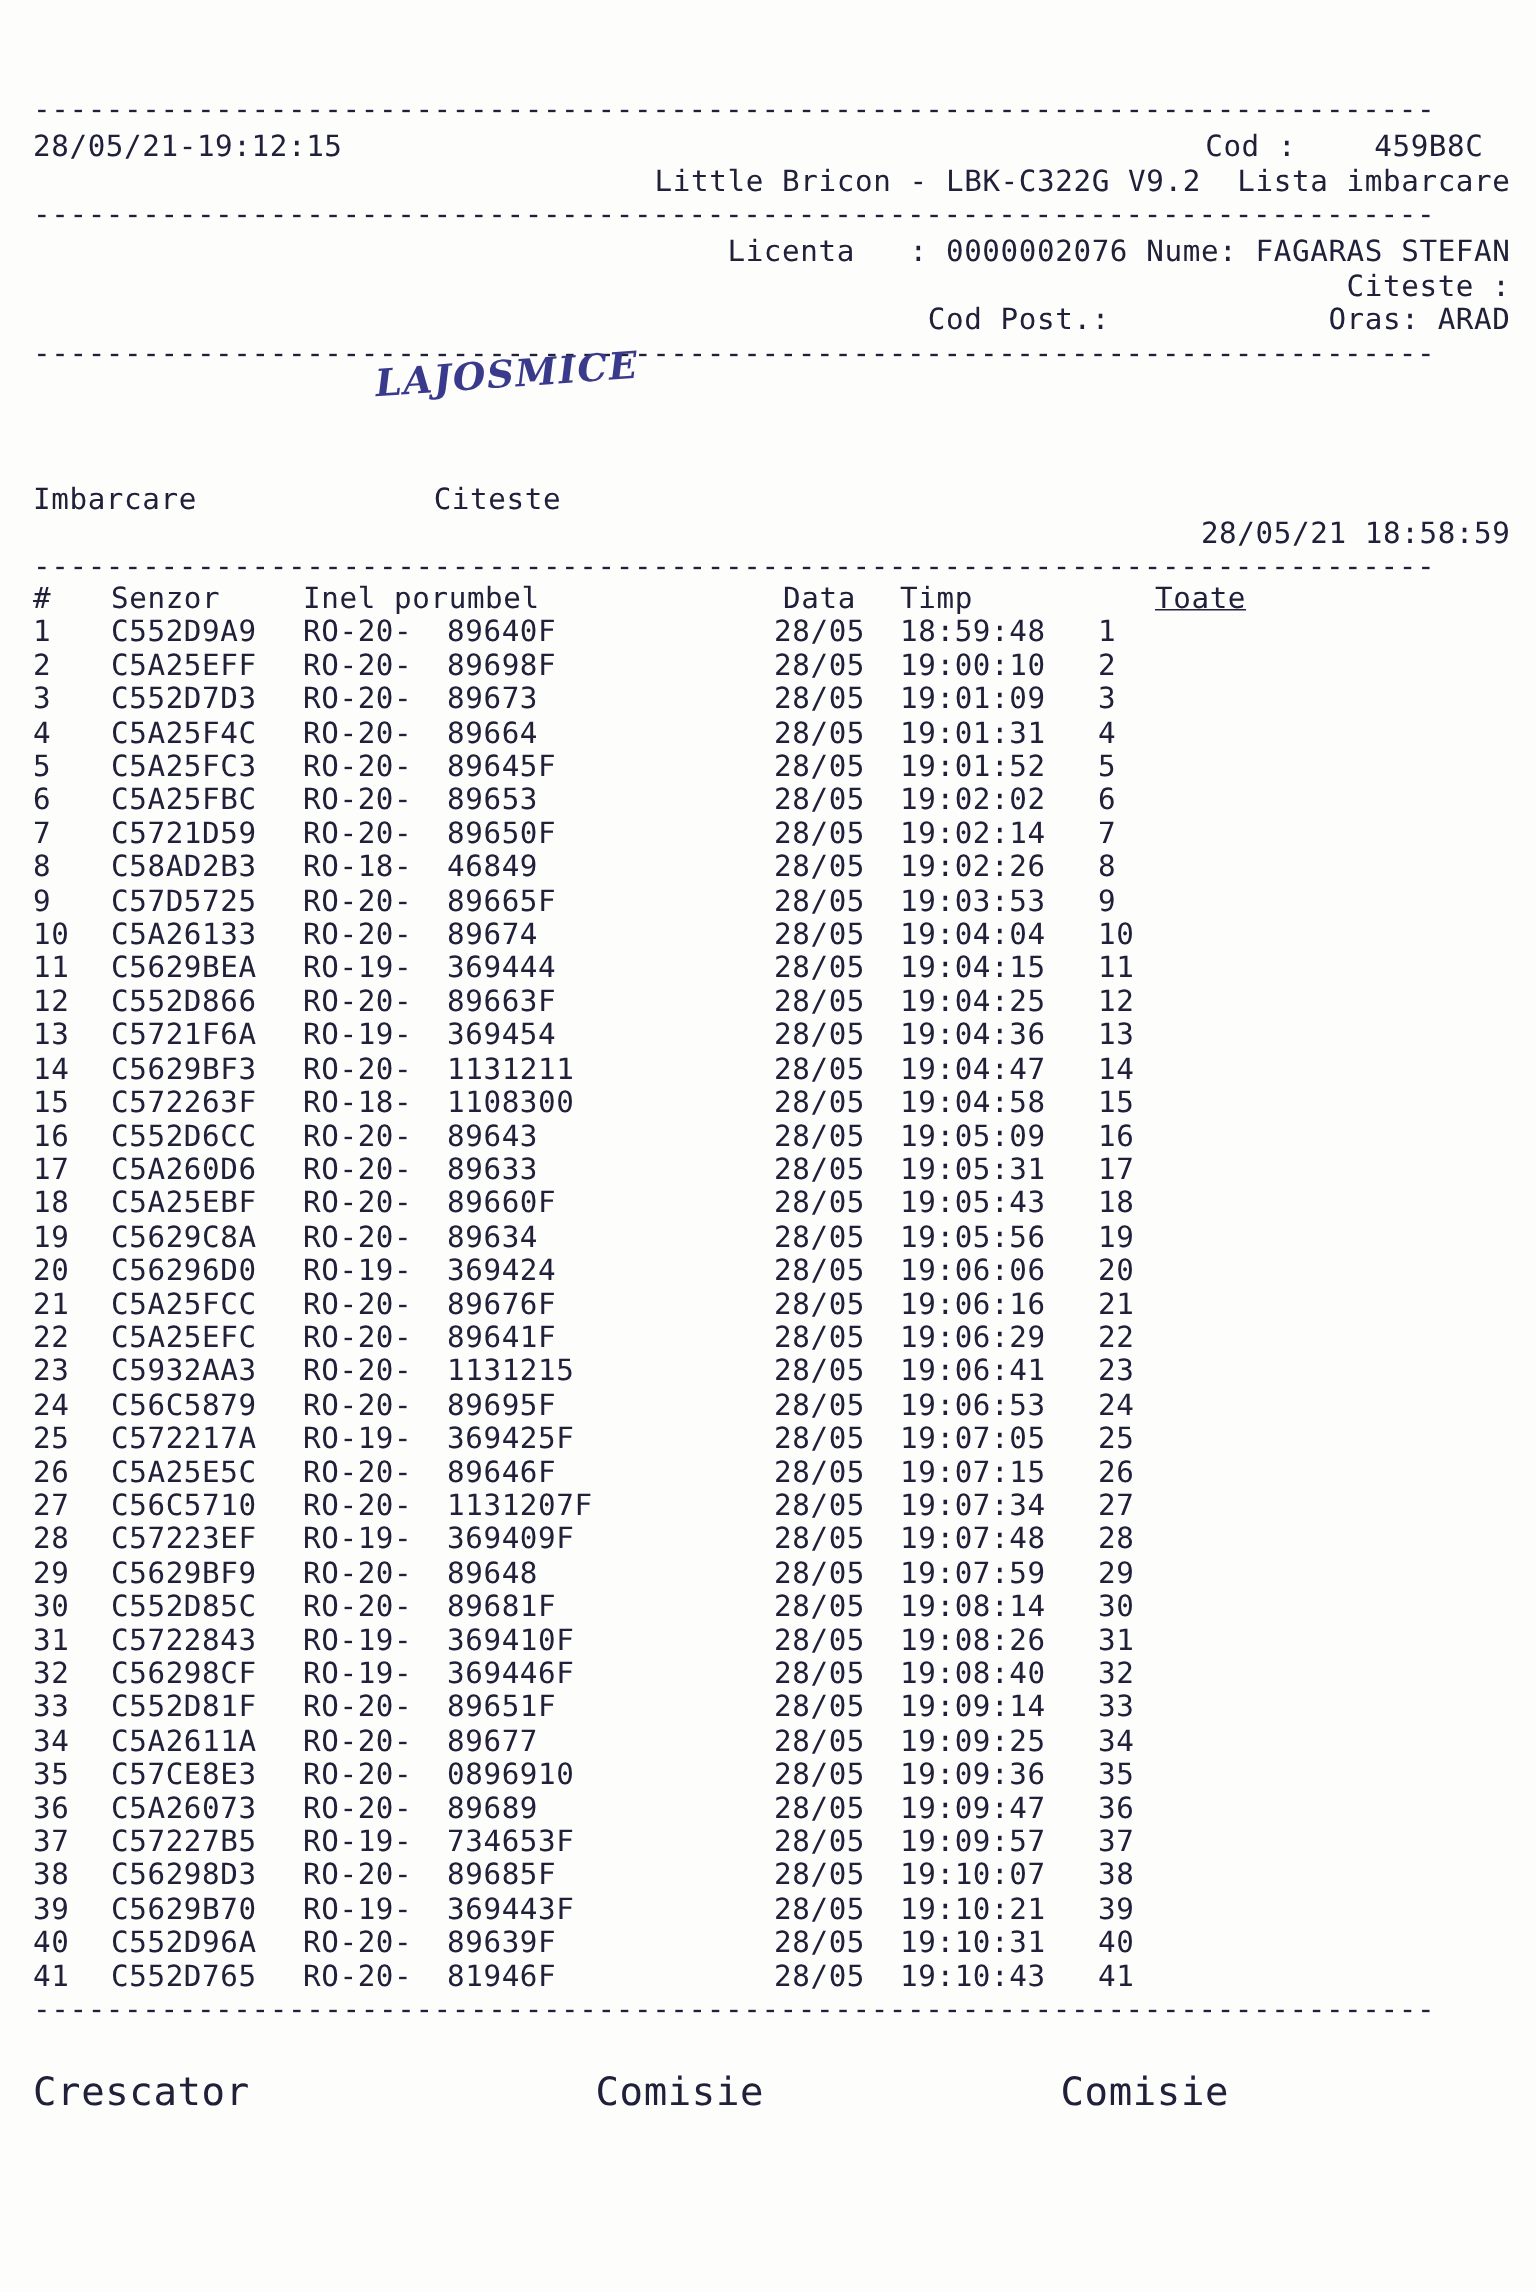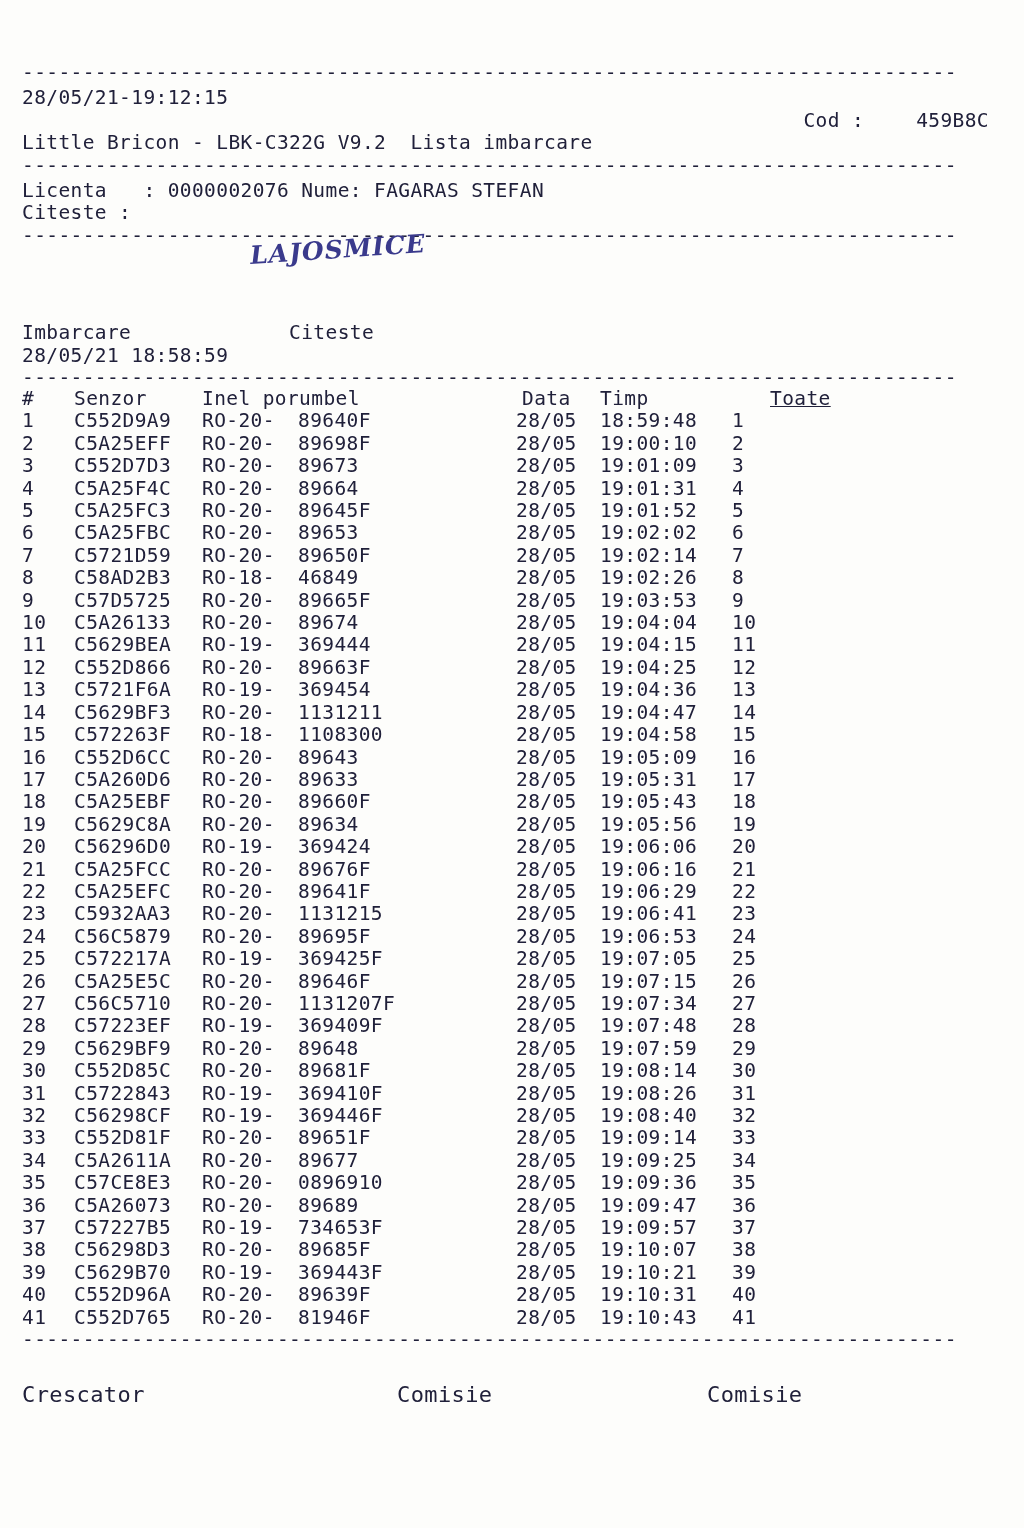--- a/index.html
+++ b/index.html
@@ -44,26 +44,26 @@
     line-height: 21px;
     letter-spacing: 0.4px;
     white-space: pre;
     color: #20203a;
     overflow: hidden;
     height: 21px;
   }
   .row {
     white-space: pre;
     position: relative;
+    text-align: right;
   }
   .hdr-line {
     display: flex;
     justify-content: space-between;
     white-space: pre;
-    flex-direction: column;
   }
   .hdr-right {
     padding-right: 18px;
     text-align: right;
   }
   .code-val {
     padding-left: 52px;
   }
   .block {
     margin-top: 4px;
@@ -114,21 +114,21 @@
   .c-timp  { width: 132px; padding-left: 12px; }
   .c-toate { text-align: center; padding-left: 60px; }
 
   thead td.c-data { padding-left: 6px; }
   thead td.c-toate { padding-left: 38px; text-decoration: underline; }
 
   .foot {
     display: flex;
     white-space: pre;
     margin-top: 20px;
-    font-size: 22px;
+    font-size: 26px;
   }
   .foot .f1 { width: 375px; }
   .foot .f2 { width: 310px; }
   .foot .f3 { width: 280px; }
 </style>
 </head>
 <body>
 
 <div class="page">
   <div class="sheet"></div>
@@ -141,20 +141,21 @@
       <span>28/05/21-19:12:15</span>
       <span class="hdr-right"><span>Cod :</span><span class="code-val">459B8C</span></span>
     </div>
 
     <div class="row">Little Bricon - LBK-C322G V9.2  Lista imbarcare</div>
 
     <div class="rule">-----------------------------------------------------------------------------</div>
 
     <div class="row block"><span>Licenta   : 0000002076</span> <span>Nume: FAGARAS STEFAN</span></div>
     <div class="row">Citeste :</div>
+    <div class="row"><span>Cod Post.:</span>            <span>Oras: ARAD</span></div>
 
     <div class="rule">-----------------------------------------------------------------------------</div>
 
     <div class="spacer-sm"></div>
 
     <div class="cursa-line">
       <span class="handwritten">LAJOSMICE</span>
     </div>
 
     <div class="citeste-line"><span>Imbarcare</span>             <span>Citeste</span></div>

